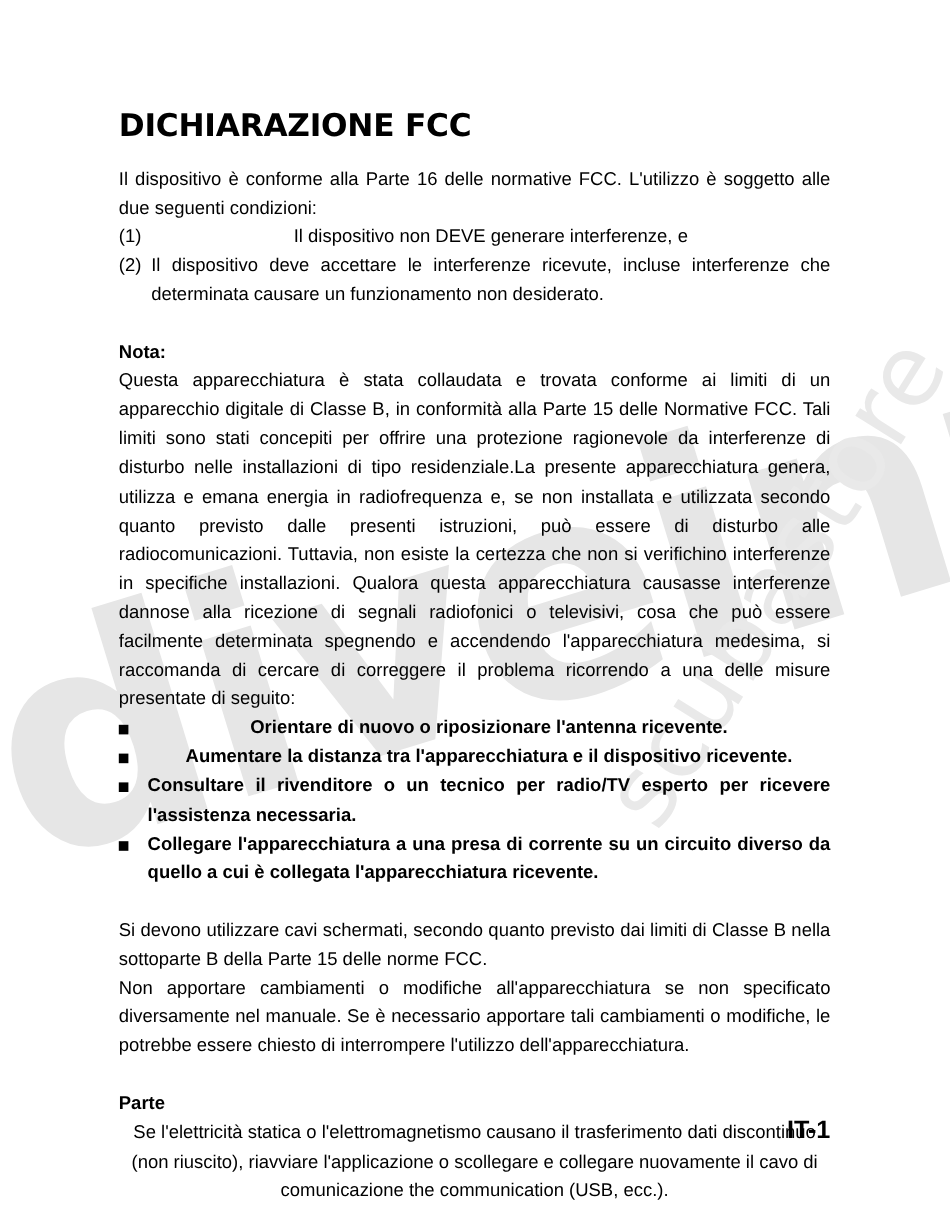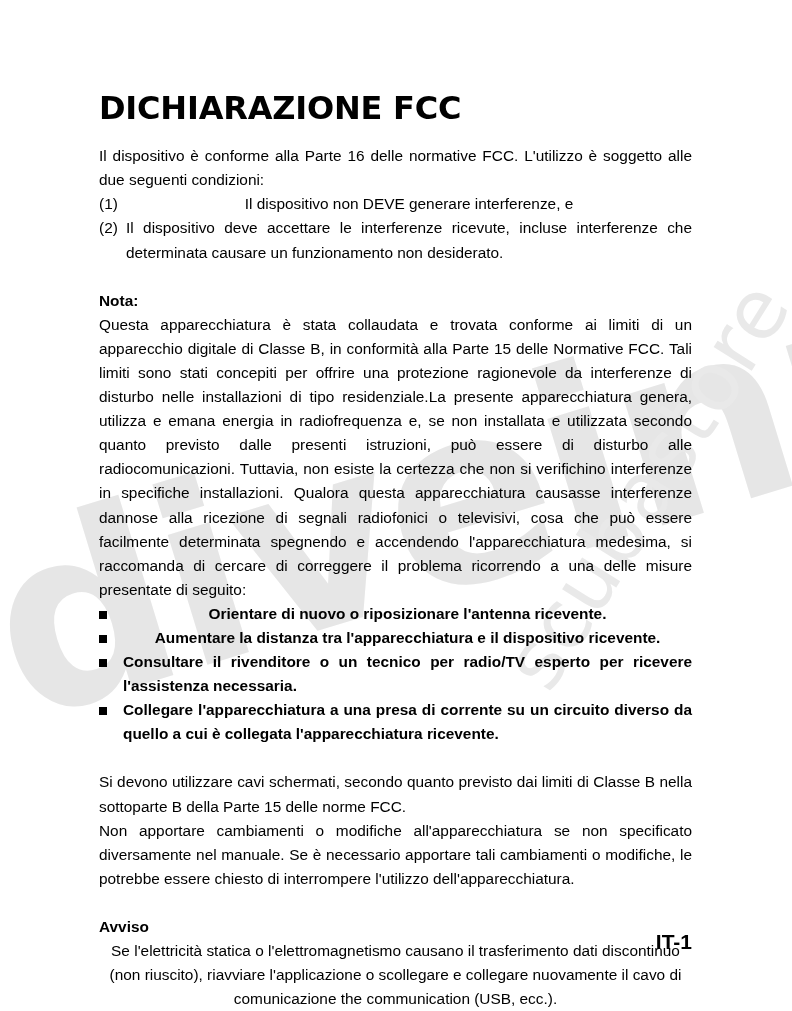--- a/index.html
+++ b/index.html
@@ -59,21 +59,21 @@
     position: absolute;
     left: 99px;
     top: 0;
     width: 593px;
     z-index: 2;
   }
 
   .doc-title {
     font-family: "DejaVu Sans", sans-serif;
     font-weight: 700;
-    font-size: 32px;
+    font-size: 26px;
     letter-spacing: -0.2px;
     margin: 0;
     padding-top: 91px;
     line-height: 1.1;
   }
 
   p, .li-text {
     margin: 0;
     font-size: 15.4px;
     line-height: 24.1px;
@@ -206,21 +206,21 @@
     </ul>
 
     <div class="gap-block"></div>
 
     <p class="just">Si devono utilizzare cavi schermati, secondo quanto previsto dai limiti di Classe B nella sottoparte B della Parte 15 delle norme FCC.</p>
 
     <p class="just">Non apportare cambiamenti o modifiche all'apparecchiatura se non specificato diversamente nel manuale. Se è necessario apportare tali cambiamenti o modifiche, le potrebbe essere chiesto di interrompere l'utilizzo dell'apparecchiatura.</p>
 
     <div class="gap-block"></div>
 
-    <div class="section-head">Avviso</div>
+    <div class="section-head">Parte</div>
 
     <p class="left">Se l'elettricità statica o l'elettromagnetismo causano il trasferimento dati discontinuo (non riuscito), riavviare l'applicazione o scollegare e collegare nuovamente il cavo di comunicazione the communication (USB, ecc.).</p>
 
   </div>
 
   <div class="footer">IT-1</div>
 
 </div>
 
 </body></html>

